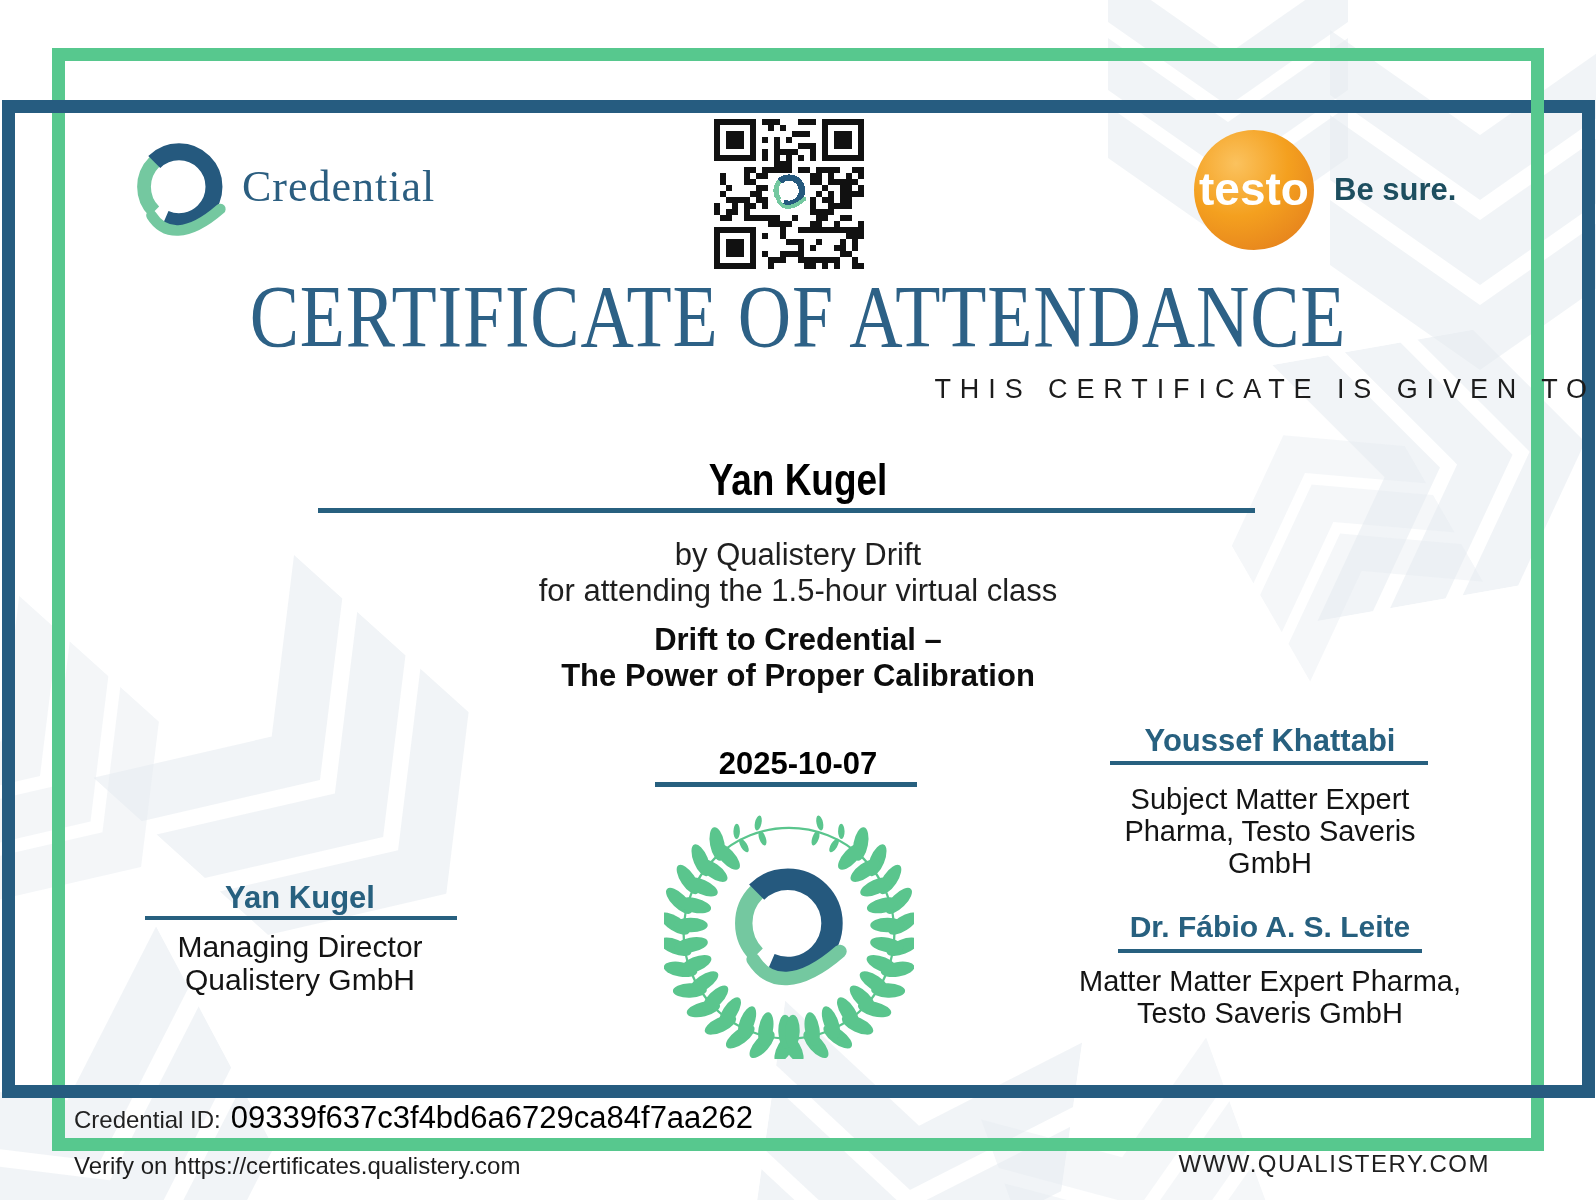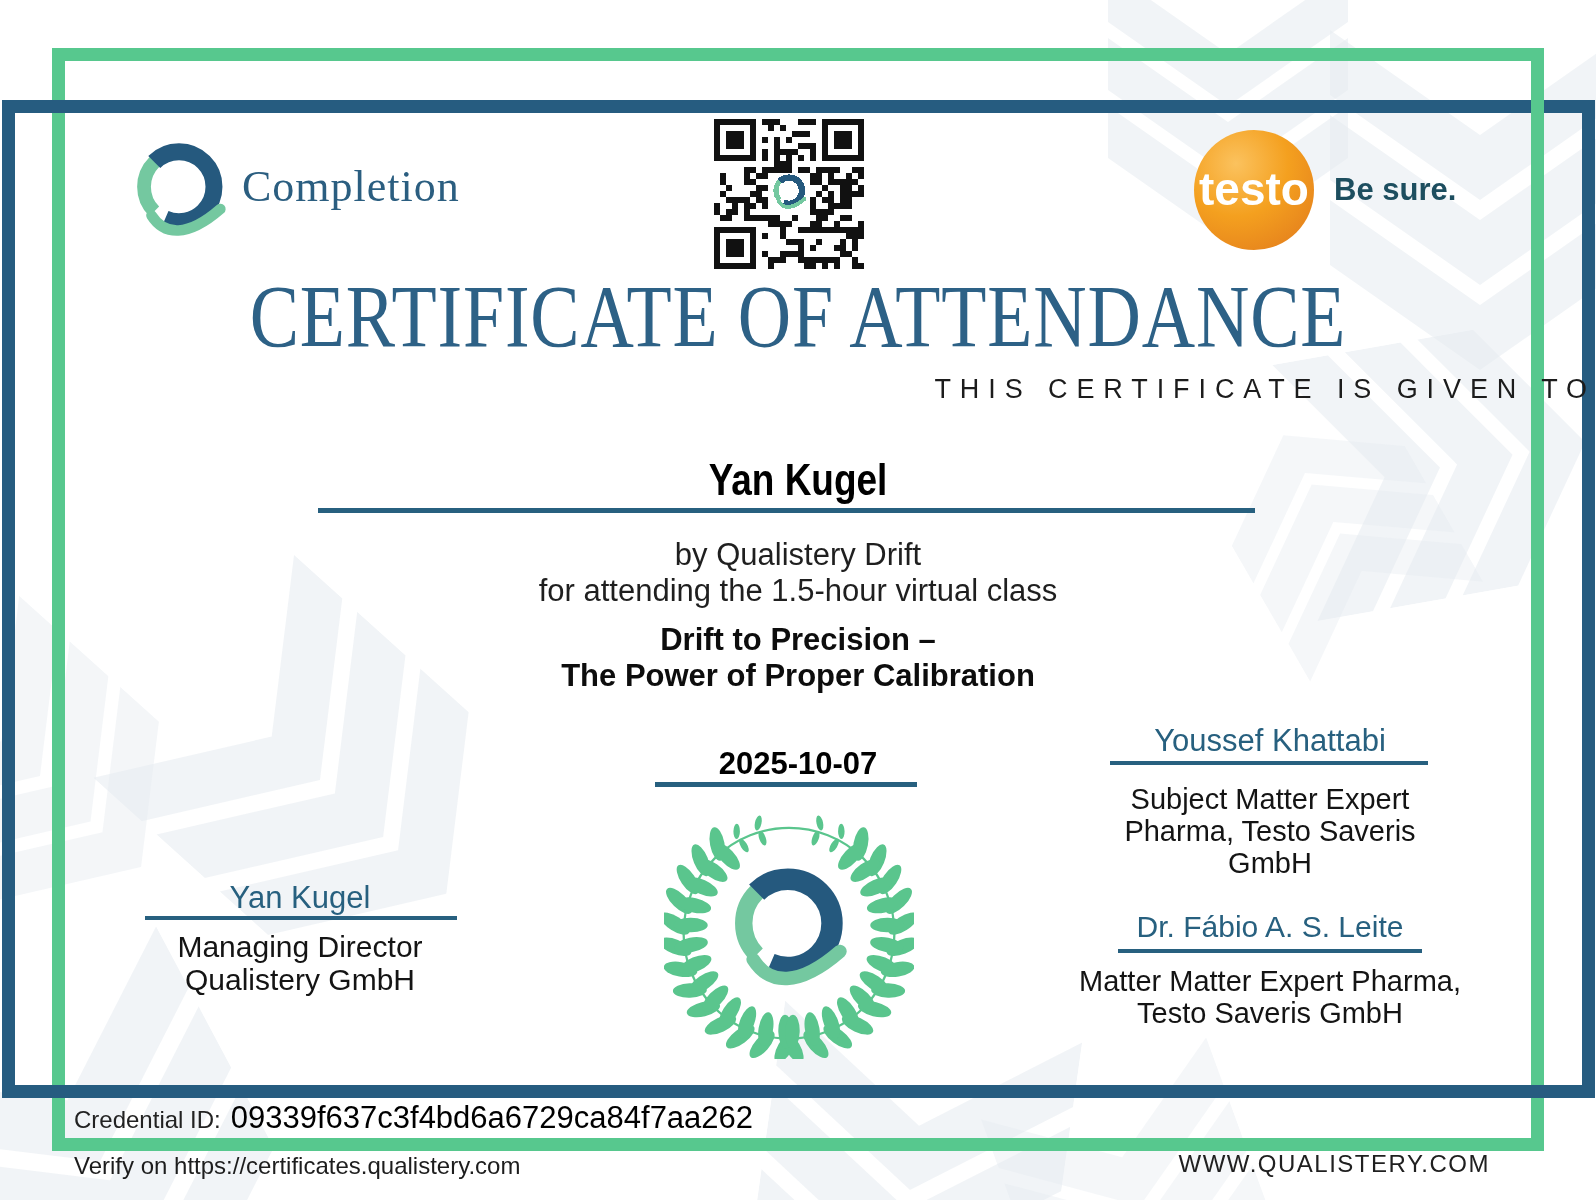--- a/index.html
+++ b/index.html
@@ -33,21 +33,21 @@
   .name-rule{position:absolute;left:318px;top:508px;width:937px;height:5px;background:#27607f;}
   .byline1{position:absolute;left:0;right:0;top:537px;text-align:center;font-size:31px;color:#1f1f1f;}
   .byline2{position:absolute;left:0;right:0;top:573px;text-align:center;font-size:31px;color:#1f1f1f;}
   .course1{position:absolute;left:0;right:0;top:622px;text-align:center;font-size:31px;font-weight:700;color:#0d0d0d;}
   .course2{position:absolute;left:0;right:0;top:658px;text-align:center;font-size:31px;font-weight:700;color:#0d0d0d;}
   .date-label{position:absolute;left:0;right:0;top:711px;text-align:center;font-size:27px;color:#2a2a2a;}
   .date-value{position:absolute;left:0;right:0;top:746px;text-align:center;font-size:31px;font-weight:700;color:#000;}
   .date-rule{position:absolute;left:655px;top:782px;width:262px;height:5px;background:#27607f;}
   .wreath-box{position:absolute;left:664px;top:804px;}
   
-  .sig-name{position:absolute;text-align:center;font-size:31px;font-weight:400;color:#27607f;}
+  .sig-name{position:absolute;text-align:center;font-size:31px;font-weight:700;color:#27607f;}
   .sig-rule{position:absolute;height:4px;background:#27607f;}
   .sig-roles{position:absolute;text-align:center;font-size:29px;color:#141414;line-height:33px;}
   .sl-name{left:95px;top:880px;width:410px;}
   .sl-rule{left:145px;top:916px;width:312px;}
   .sl-roles{left:95px;top:930px;width:410px;font-size:30px;text-align:center;}
   .rt-name{left:1060px;top:723px;width:420px;}
   .rt-rule{left:1110px;top:761px;width:318px;}
   .rt-roles{left:1060px;top:783px;width:420px;line-height:32px;}
   .rb-name{left:1050px;top:910px;width:440px;font-size:30px;}
   .rb-rule{left:1118px;top:949px;width:304px;}
@@ -108,21 +108,21 @@
     </svg>
 
   <div class="frame-green"></div>
   <div class="frame-blue"></div>
   <div class="weave-patch"></div>
 
   <div class="logo-q">
     <svg width="106" height="106" viewBox="0 0 100 100">
         <use href="#qmark"></use>
       </svg>
-    <span class="logo-q-text">Completion</span>
+    <span class="logo-q-text">Credential</span>
   </div>
 
   <div class="qr-box">
     <svg id="qr-svg" width="150" height="150" viewBox="0 0 25 25" fill="#111" shape-rendering="crispEdges">
         <rect x="0" y="0" width="1.02" height="1.02"></rect>
         <rect x="1" y="0" width="1.02" height="1.02"></rect>
         <rect x="2" y="0" width="1.02" height="1.02"></rect>
         <rect x="3" y="0" width="1.02" height="1.02"></rect>
         <rect x="4" y="0" width="1.02" height="1.02"></rect>
         <rect x="5" y="0" width="1.02" height="1.02"></rect>
@@ -416,21 +416,21 @@
   </div>
 
   <div class="title">CERTIFICATE OF ATTENDANCE</div>
   <div class="subtitle">THIS CERTIFICATE IS GIVEN TO</div>
 
   <div class="name">Yan Kugel</div>
   <div class="name-rule"></div>
 
   <div class="byline1">by Qualistery Drift</div>
   <div class="byline2">for attending the 1.5-hour virtual class</div>
-  <div class="course1">Drift to Precision –</div>
+  <div class="course1">Drift to Credential –</div>
   <div class="course2">The Power of Proper Calibration</div>
 
   <div class="date-value">2025-10-07</div>
   <div class="date-rule"></div>
 
   <div class="wreath-box">
     <svg id="wreath-svg" width="250" height="255" viewBox="0 0 220 225">
         <circle cx="110" cy="114" r="93" fill="none" stroke="#5ac58d" stroke-width="2"></circle>
         <ellipse cx="106.47515083304742" cy="214.93847352892868" rx="6.4" ry="15" fill="#5ac58d" transform="rotate(210 106.47515083304742 214.93847352892868)"></ellipse>
         <ellipse cx="113.52484916695258" cy="214.93847352892868" rx="6.4" ry="15" fill="#5ac58d" transform="rotate(-210 113.52484916695258 214.93847352892868)"></ellipse>

